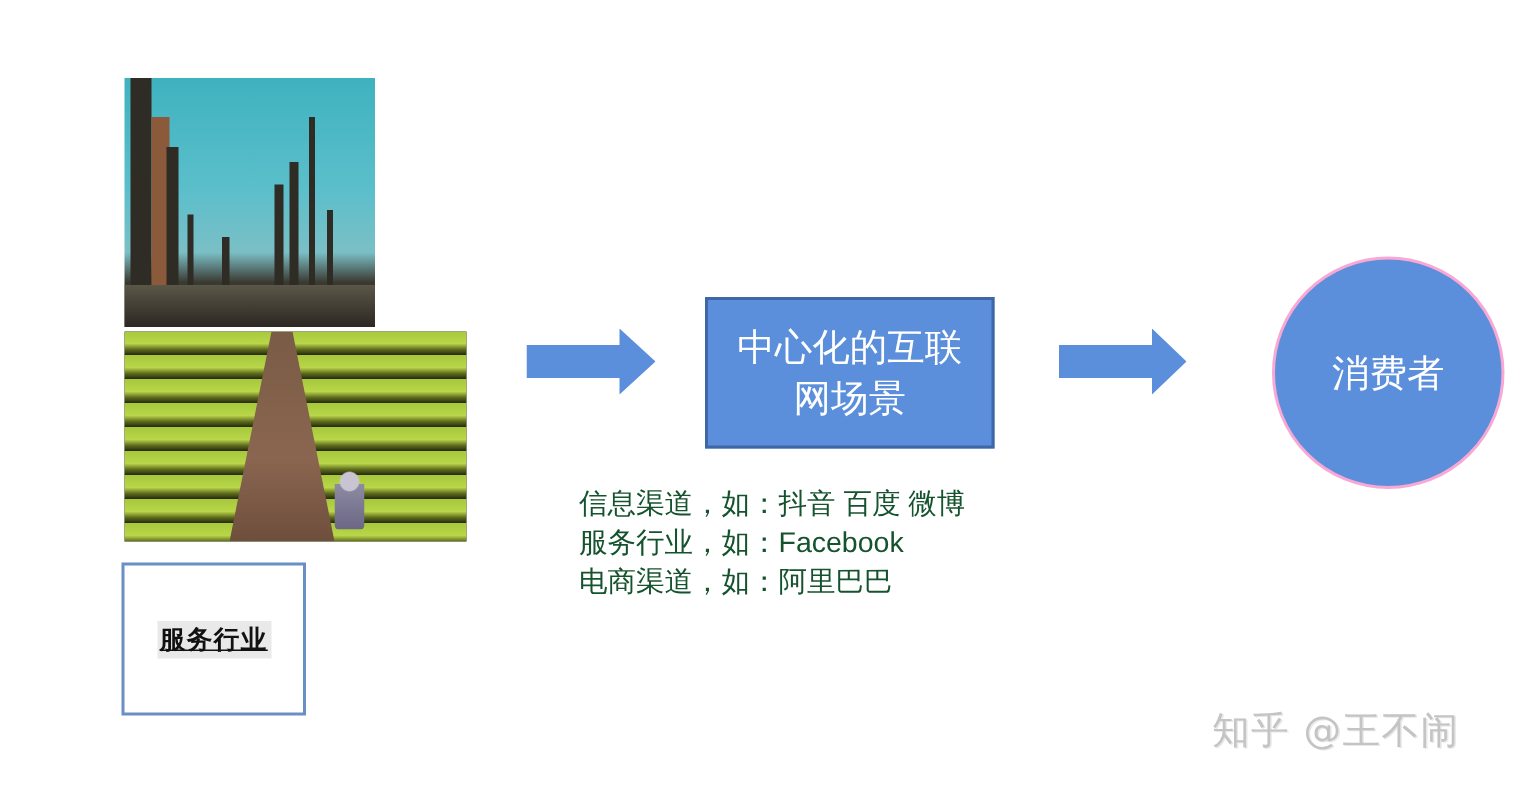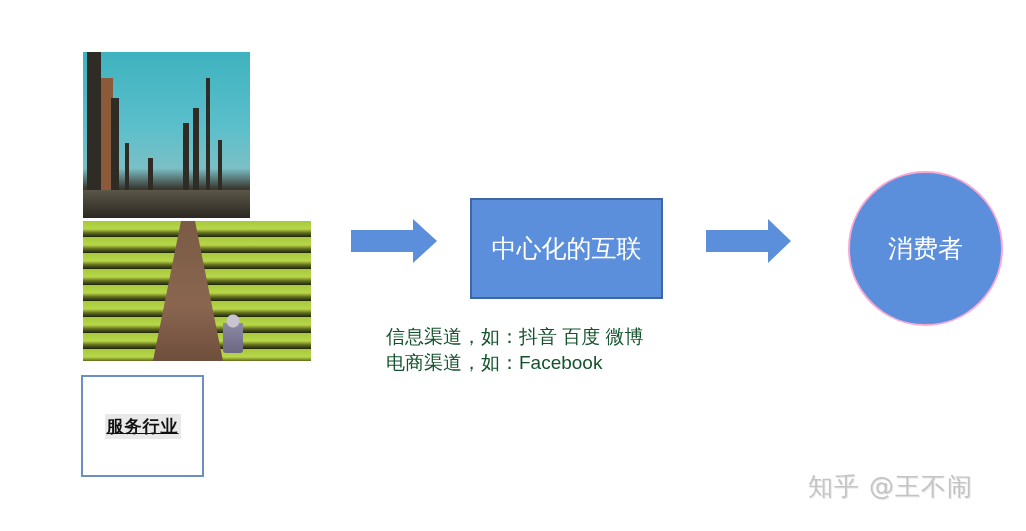--- a/index.html
+++ b/index.html
@@ -115,25 +115,27 @@
 <div class="abs service-box">
   <span class="service-label">服务行业</span>
 </div>
 
 <svg class="arrow" style="left:351px;top:219px;" width="86" height="44" viewBox="0 0 86 44">
   <polygon points="0,11 62,11 62,0 86,22 62,44 62,33 0,33" fill="#5b8fdc"></polygon>
 </svg>
 
 <div class="abs center-rect">
   <div>中心化的互联</div>
+  <div>网场景</div>
 </div>
 
 <div class="abs channels">
   <div>信息渠道，如：抖音 百度 微博</div>
-  <div>电商渠道，如：Facebook</div>
+  <div>服务行业，如：Facebook</div>
+  <div>电商渠道，如：阿里巴巴</div>
 </div>
 
 <svg class="arrow" style="left:706px;top:219px;" width="85" height="44" viewBox="0 0 85 44">
   <polygon points="0,11 62,11 62,0 85,22 62,44 62,33 0,33" fill="#5b8fdc"></polygon>
 </svg>
 
 <div class="abs consumer">
   <span>消费者</span>
 </div>
 

